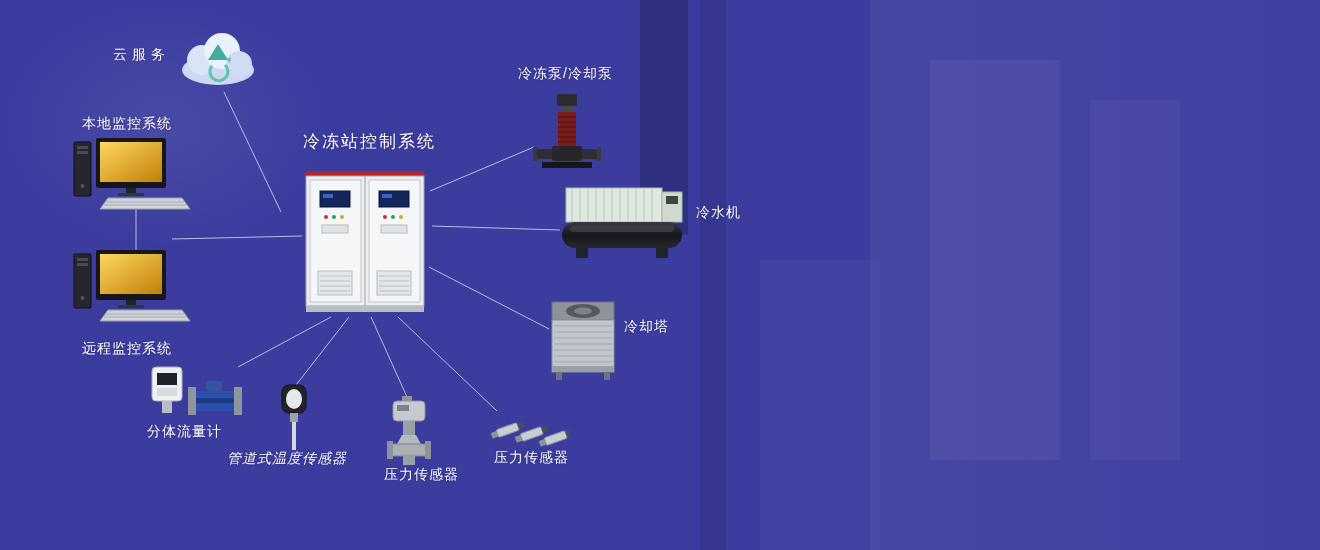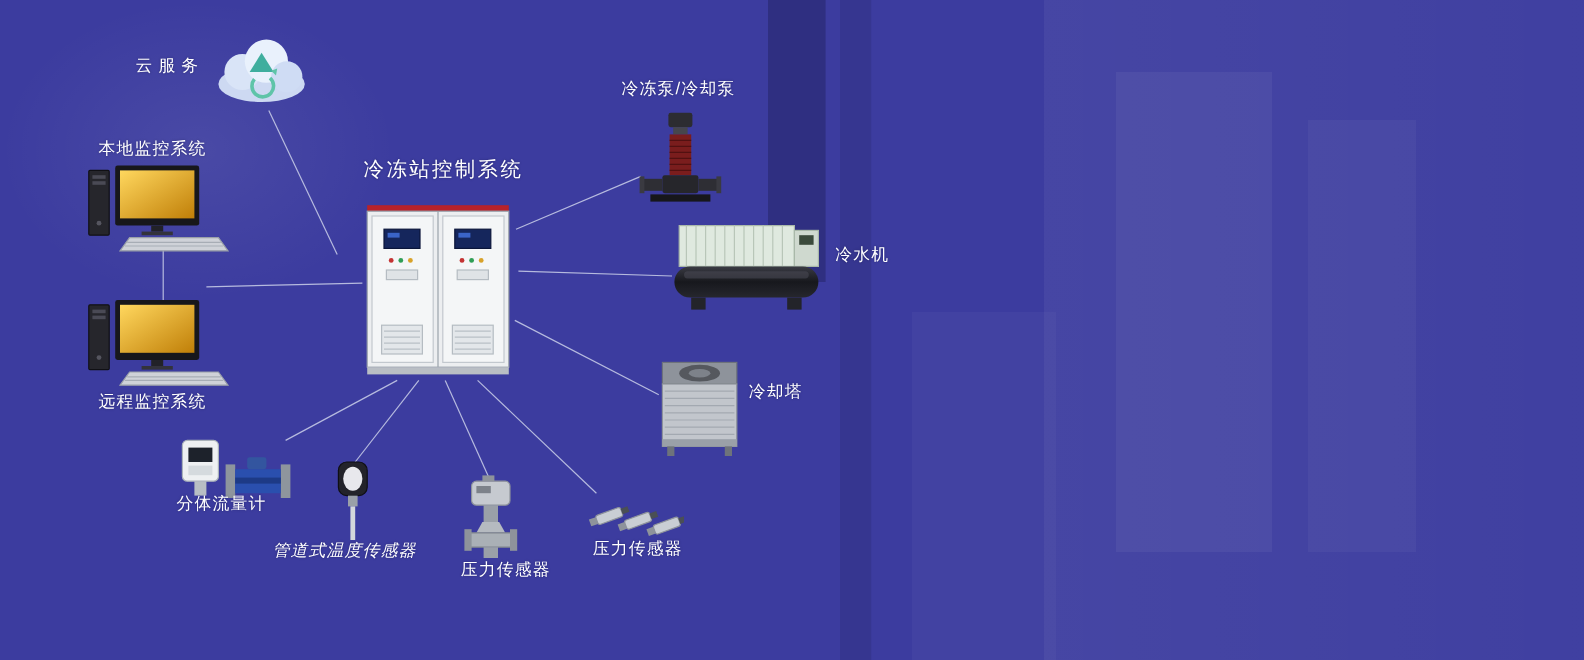--- a/index.html
+++ b/index.html
@@ -107,21 +107,21 @@
       <circle cx="10.5" cy="50" r="2" fill="#55555f"></circle>
       <rect x="24" y="2" width="70" height="50" rx="2" fill="#17171b"></rect>
       <rect x="28" y="6" width="62" height="40" fill="url(#screenGrad)"></rect>
       <rect x="54" y="52" width="10" height="5" fill="#222228"></rect>
       <rect x="46" y="57" width="26" height="3" fill="#33333b"></rect>
       <polygon points="36,62 110,62 118,73 28,73" fill="#cfd2d8" stroke="#9aa0a8"></polygon>
       <line x1="34" y1="66" x2="112" y2="66" stroke="#a7adb5"></line>
       <line x1="32" y1="69" x2="114" y2="69" stroke="#a7adb5"></line>
     </svg>
   </div>
-  <div class="label" style="left:82px; top:326px;">远程监控系统</div>
+  <div class="label" style="left:82px; top:340px;">远程监控系统</div>
 
   <div class="label title" style="left:303px; top:130px;">冷冻站控制系统</div>
   <div class="icon" style="left:300px; top:165px; width:130px; height:152px;">
     <svg viewBox="0 0 130 152" width="130" height="152">
       <rect x="6" y="6" width="118" height="5" fill="#b8222a"></rect>
       <rect x="6" y="11" width="118" height="130" fill="#eceef0" stroke="#9ba3ab"></rect>
       <line x1="65" y1="11" x2="65" y2="141" stroke="#9ba3ab"></line>
       <rect x="10" y="15" width="51" height="122" fill="#f4f6f7" stroke="#c2c8ce"></rect>
       <rect x="69" y="15" width="51" height="122" fill="#f4f6f7" stroke="#c2c8ce"></rect>
       <rect x="20" y="26" width="30" height="16" fill="#15265c" stroke="#0a153a"></rect>
@@ -229,21 +229,21 @@
       <rect x="9" y="8" width="20" height="12" fill="#1d222b"></rect>
       <rect x="9" y="23" width="20" height="8" fill="#d5dade"></rect>
       <rect x="14" y="36" width="10" height="12" fill="#b8bec4"></rect>
       <rect x="40" y="22" width="8" height="28" fill="#8e959d"></rect>
       <rect x="86" y="22" width="8" height="28" fill="#8e959d"></rect>
       <rect x="48" y="26" width="38" height="20" fill="#2a4fae"></rect>
       <rect x="58" y="16" width="16" height="10" rx="2" fill="#33559f"></rect>
       <rect x="48" y="33" width="38" height="5" fill="#1d3a86"></rect>
     </svg>
   </div>
-  <div class="label" style="left:147px; top:411px;font-family:Liberation Mono, monospace;">分体流量计</div>
+  <div class="label" style="left:147px; top:423px;font-family:Liberation Mono, monospace;">分体流量计</div>
 
   <div class="icon" style="left:275px; top:383px; width:38px; height:70px;">
     <svg viewBox="0 0 38 70" width="38" height="70">
       <rect x="7" y="2" width="24" height="28" rx="7" fill="#23232a" stroke="#0f0f14"></rect>
       <ellipse cx="19" cy="16" rx="8" ry="10" fill="#e8e8ec"></ellipse>
       <rect x="15" y="30" width="8" height="9" fill="#9aa0a8"></rect>
       <rect x="17" y="39" width="4" height="28" fill="#d4d7db"></rect>
     </svg>
   </div>
   <div class="label" style="left:227px; top:450px;font-style:italic;">管道式温度传感器</div>

